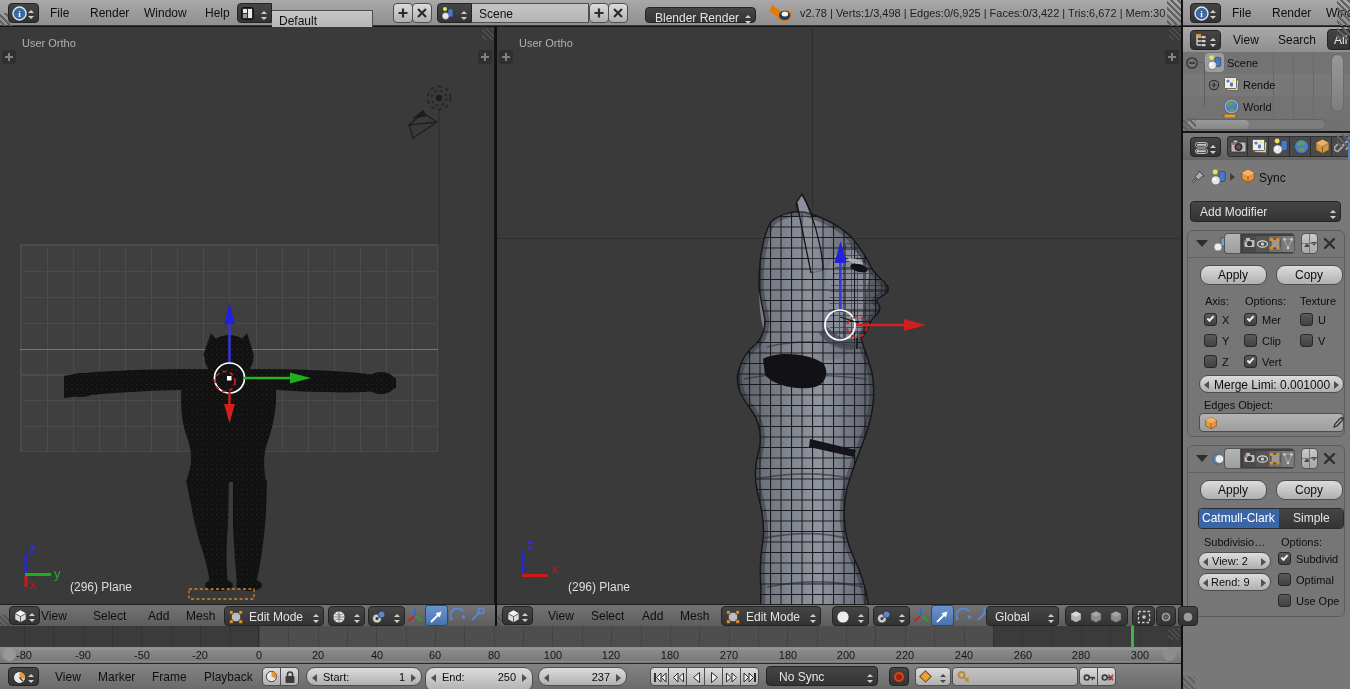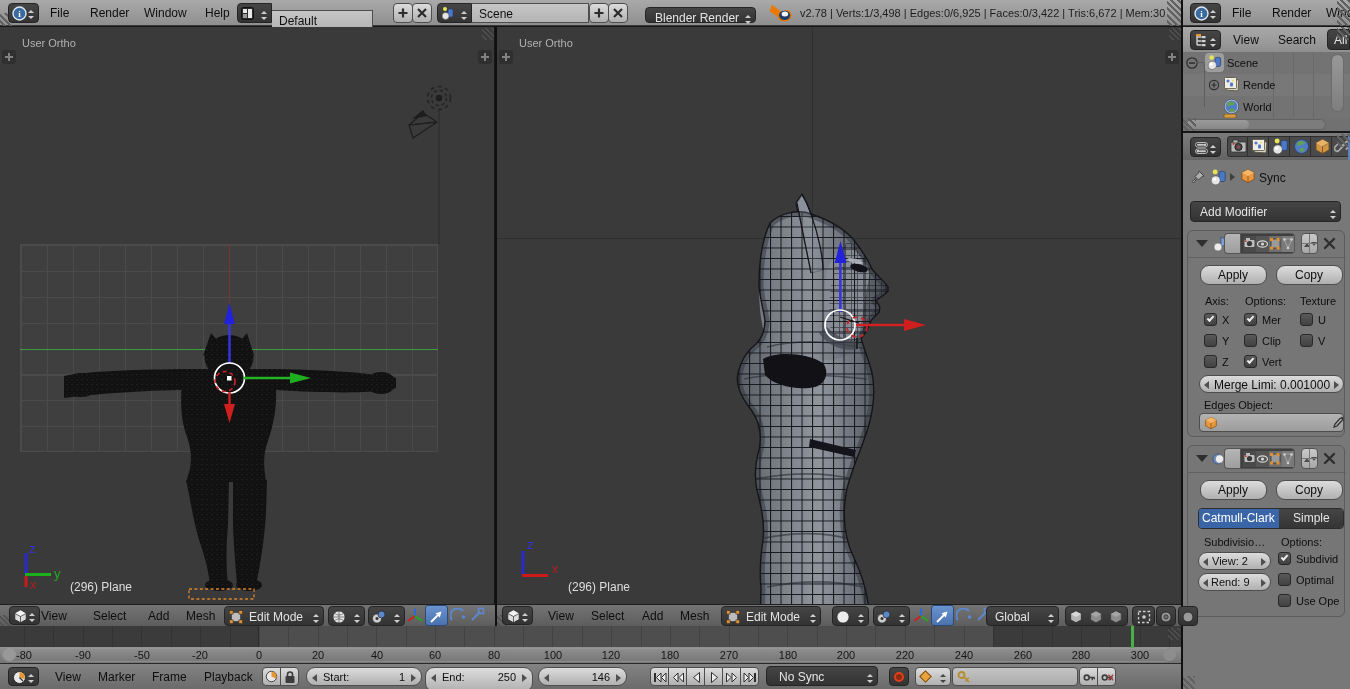--- a/index.html
+++ b/index.html
@@ -873,21 +873,21 @@
   </div>
   <div class="a btnL" style="left:425px;top:3px;width:108px;height:25px;border-radius:9px">
    <span class="arwL" style="left:5px;top:6px"></span>
         <span class="arwR" style="right:5px;top:6px"></span>
    <span class="a ts" style="left:16px;top:3px">End:</span>
         <span class="a ts" style="right:16px;top:3px">250</span>
   </div>
   <div class="a btnL" style="left:538px;top:3px;width:89px;height:19px;border-radius:9px">
    <span class="arwL" style="left:5px;top:6px"></span>
         <span class="arwR" style="right:5px;top:6px"></span>
-   <span class="a ts" style="right:16px;top:3px">146</span>
+   <span class="a ts" style="right:16px;top:3px">237</span>
   </div>
   <div class="a" style="left:650px;top:3px;width:107px;height:19px">
    <div class="a btnL" style="left:0;top:0;width:19px;height:19px;border-radius:4px 0 0 4px">
           <svg class="a" style="left:2px;top:4px" width="14" height="11" viewBox="0 0 14 11">
             <path d="M2 1v9" stroke="#2e2e2e" stroke-width="2"></path>
             <path d="M8 1L3.5 5.5L8 10zM13 1L8.5 5.5L13 10z" fill="#efefef" stroke="#2e2e2e" stroke-width="1"></path>
           </svg>
         </div>
    <div class="a btnL" style="left:18px;top:0;width:19px;height:19px;border-radius:0">
           <svg class="a" style="left:2px;top:4px" width="14" height="11" viewBox="0 0 14 11">

